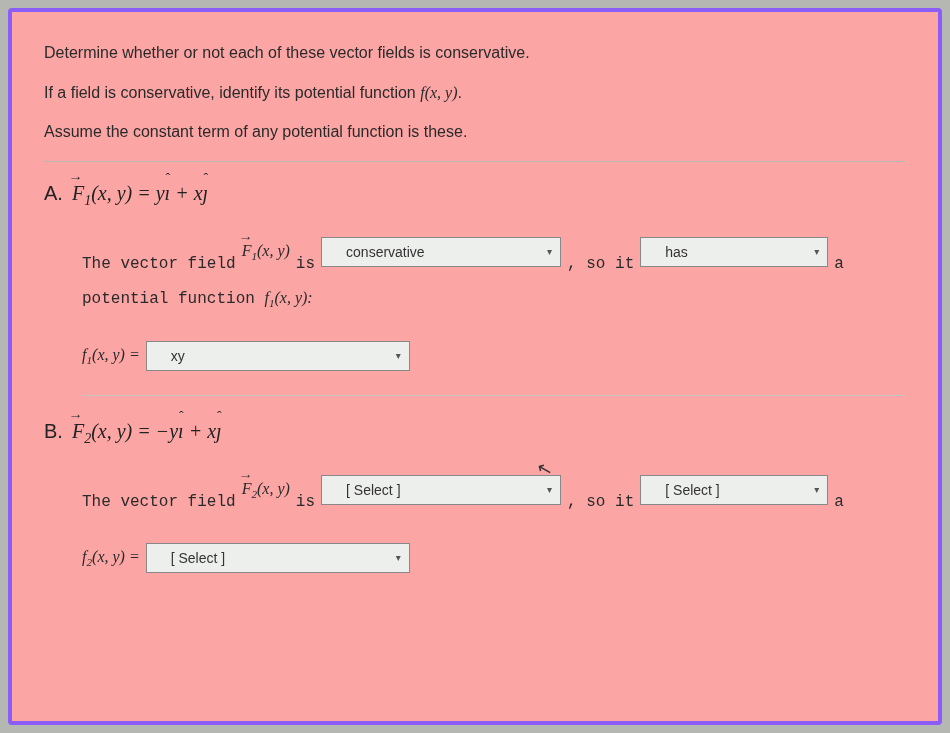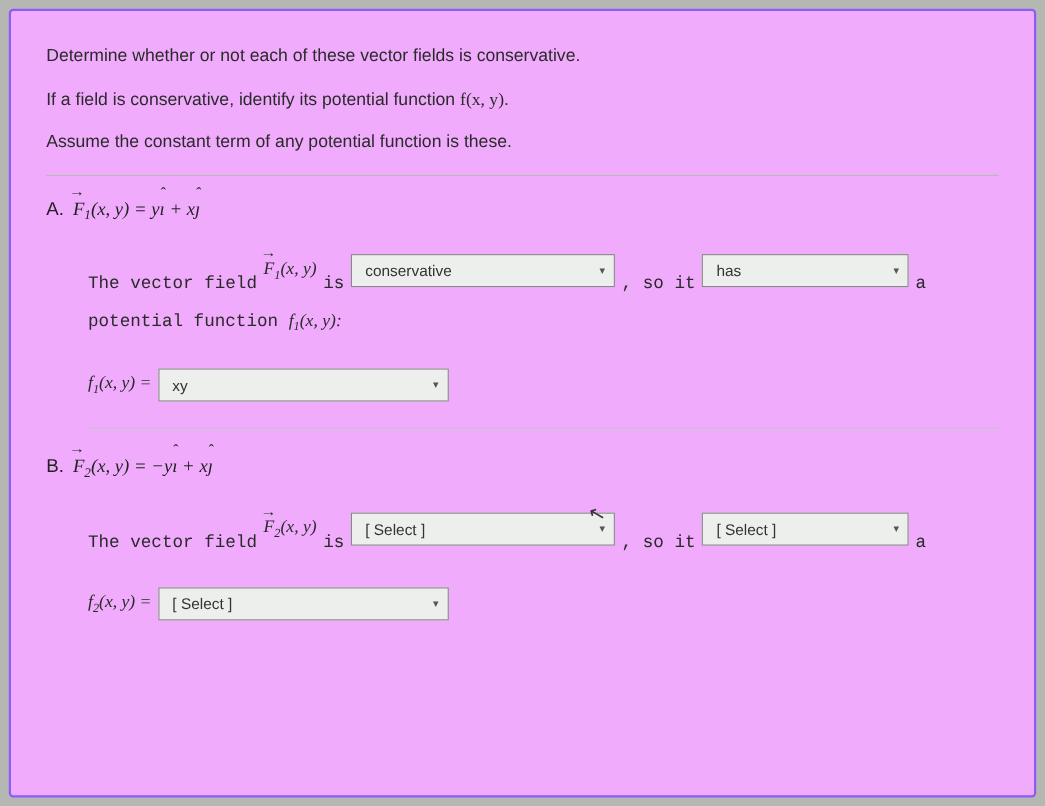--- a/index.html
+++ b/index.html
@@ -8,54 +8,55 @@
       box-sizing: border-box;
     }
     body {
       font-family: Arial, Helvetica, sans-serif;
       background: #b5b7b3;
       width: 950px;
       height: 733px;
       padding: 8px;
     }
     .card {
-      background: #f0abfc;
-      border: 2px solid #8b5cf6;
+      background: #fca5a5;
+      border: 4px solid #8b5cf6;
       border-radius: 4px;
       padding: 28px 32px;
       height: 100%;
       position: relative;
     }
     .intro {
       font-size: 16px;
       color: #2a2a2a;
       line-height: 1.6;
       margin-bottom: 16px;
     }
     .intro p {
       margin-bottom: 14px;
     }
     .intro .math {
+      font-style: italic;
       font-family: Georgia, serif;
     }
     hr.sep {
       border: none;
       border-top: 1px solid #b8b8b4;
       margin: 12px 0 20px 0;
     }
     hr.sep2 {
       border: none;
       border-top: 1px solid #c4c4c0;
       margin: 24px 0 24px 38px;
     }
     .part {
       margin-bottom: 10px;
     }
     .part-label {
-      font-size: 17px;
+      font-size: 20px;
       color: #222;
       margin-bottom: 22px;
       font-family: Georgia, serif;
     }
     .part-label .letter {
       font-family: Arial, Helvetica, sans-serif;
       font-weight: normal;
       margin-right: 4px;
     }
     .vec {
@@ -115,21 +116,21 @@
       margin-bottom: 10px;
       font-family: Georgia, serif;
       margin-top: 32px;
     }
     .select-box {
       display: inline-flex;
       align-items: center;
       justify-content: space-between;
       border: 1px solid #888;
       background: #edefec;
-      padding: 6px 8px 6px 12px;
+      padding: 6px 8px 6px 24px;
       font-size: 14px;
       color: #333;
       font-family: Arial, Helvetica, sans-serif;
       cursor: pointer;
       min-width: 100px;
     }
     .select-box.wide1 {
       width: 240px;
     }
     .select-box.wide2 {

